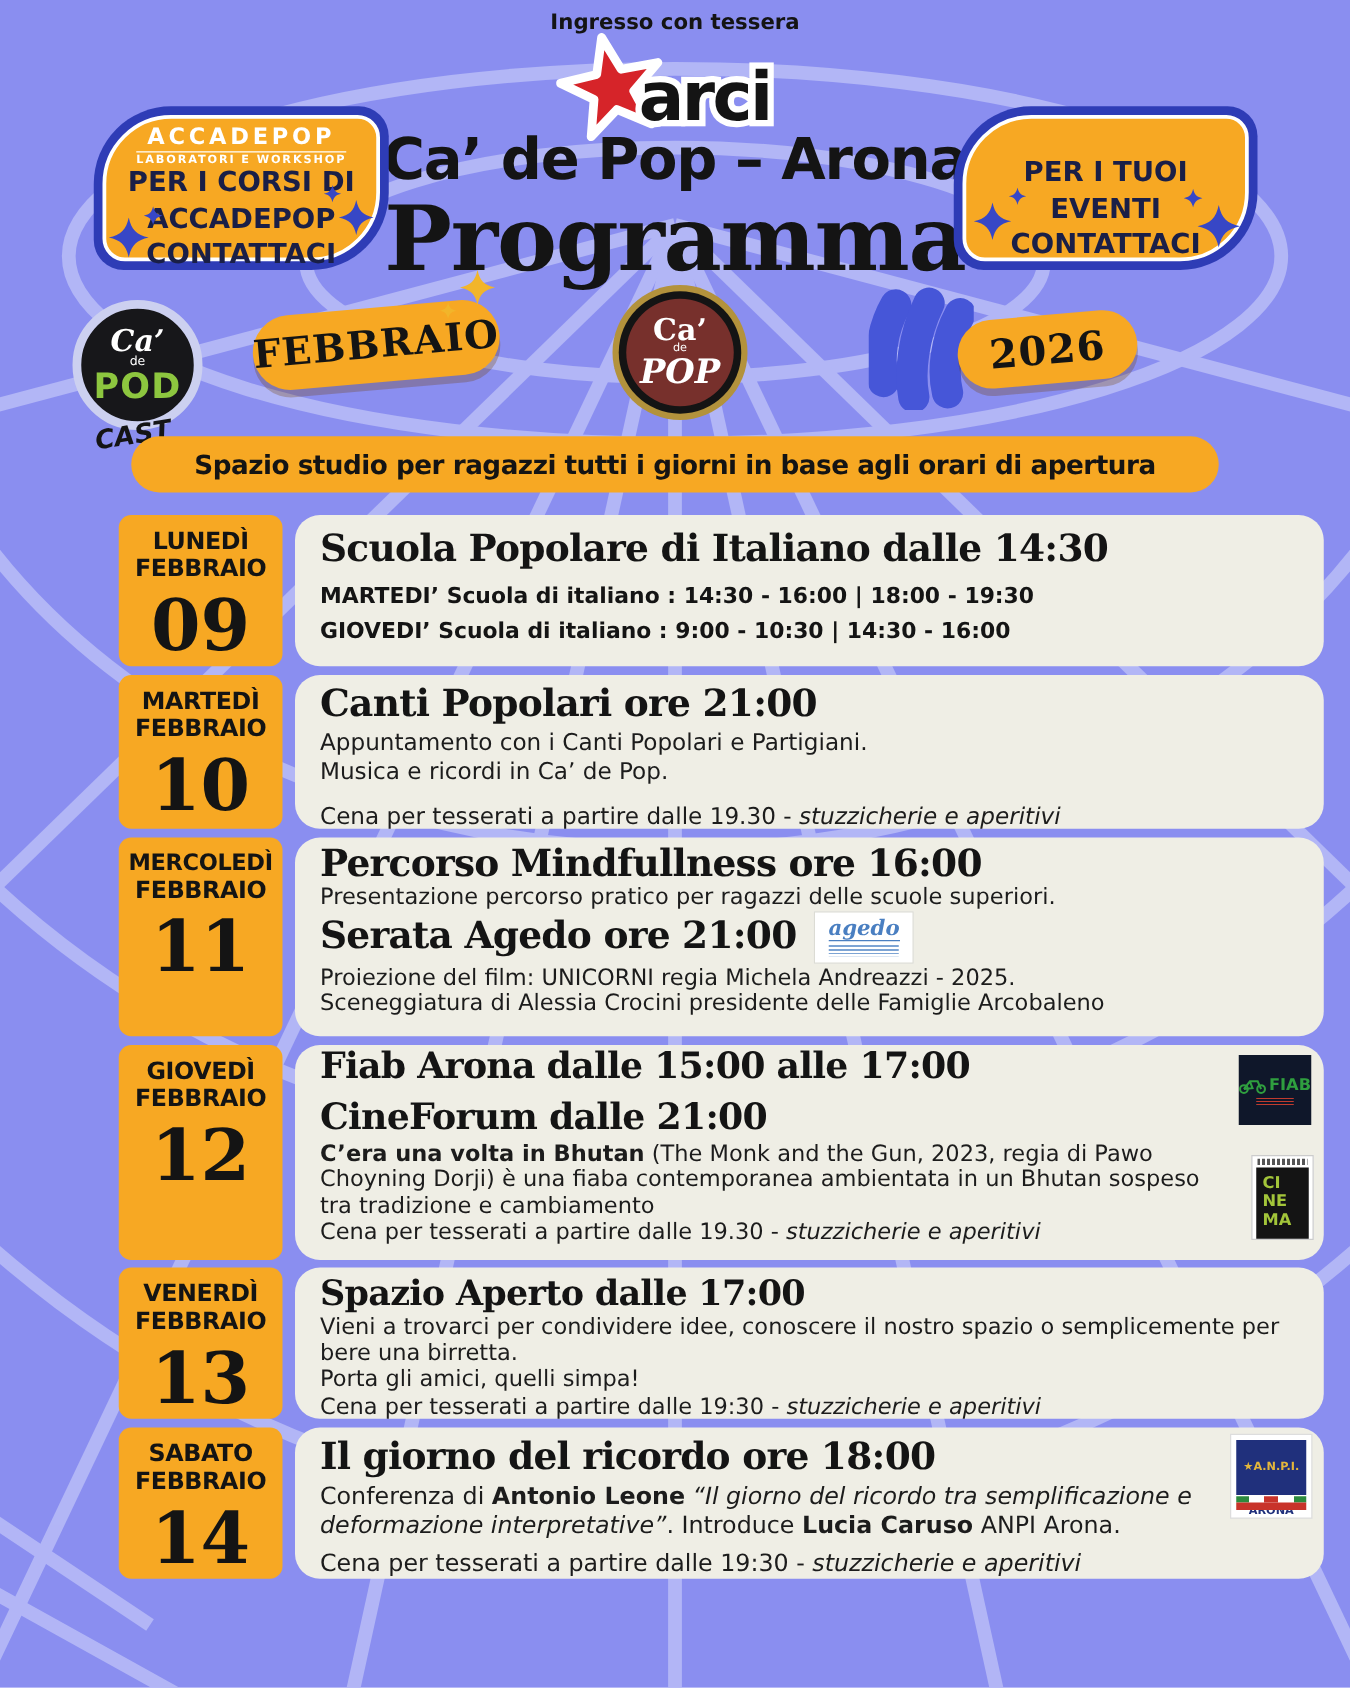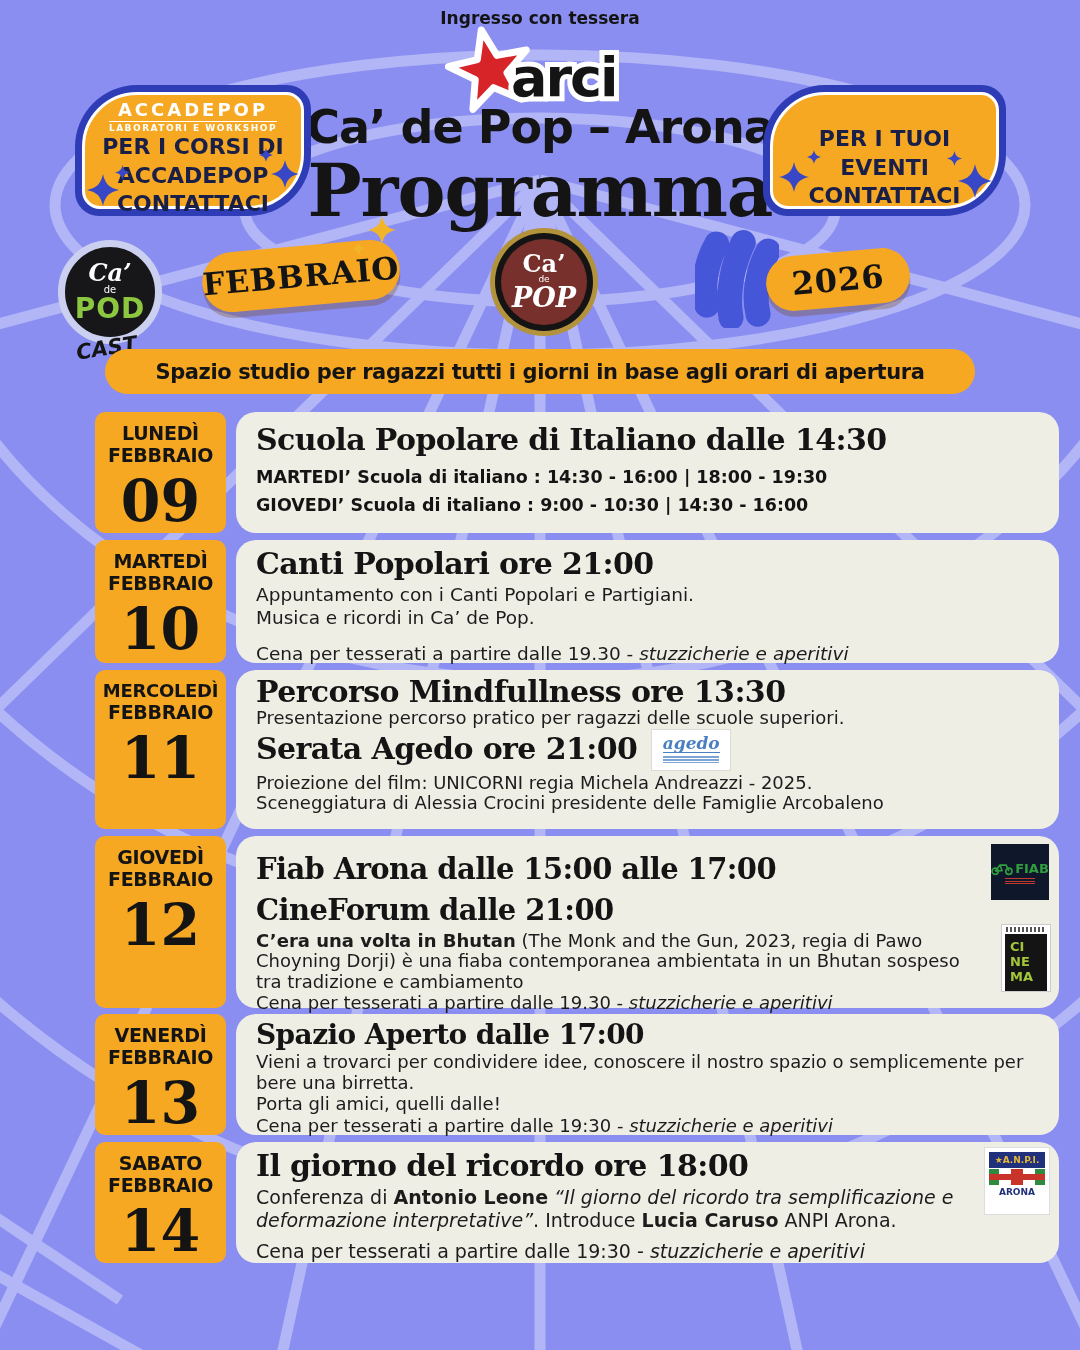--- a/index.html
+++ b/index.html
@@ -69,21 +69,21 @@
   .agedo-lines { width:56px; height:9px; margin-top:3px; background:repeating-linear-gradient(#7da4d4 0 1.5px, transparent 1.5px 3px); }
   .fiab-box { position:absolute; right:10px; top:8px; width:58px; height:56px; background:#0f172a; display:flex; flex-direction:column; align-items:center; justify-content:center; }
   .fiab-row { display:flex; align-items:center; gap:2px; }
   .fiab-word { font-size:13px; font-weight:800; color:#2f9e3f; }
   .fiab-sub { width:30px; height:6px; margin-top:2px; background:repeating-linear-gradient(#c03b2e 0 1.2px, transparent 1.2px 2.6px); }
   .cinema-box { position:absolute; right:8px; top:88px; width:50px; height:68px; background:#fff; border:1px solid #ccc; display:flex; flex-direction:column; align-items:center; padding-top:2px; }
   .cinema-top { width:40px; height:5px; background:repeating-linear-gradient(90deg,#555 0 2px, transparent 2px 4px); }
   .cinema-body { margin-top:2px; width:42px; flex:1; background:#141414; display:flex; flex-direction:column; align-items:flex-start; justify-content:center; padding-left:5px; }
   .cine-l { font-size:13px; font-weight:800; color:#a3c53a; line-height:1.15; }
   .anpi-box { position:absolute; right:10px; top:6px; width:64px; height:66px; background:#fff; display:flex; flex-direction:column; align-items:center; padding-top:4px; box-shadow:0 0 0 1px #ddd; }
-  .anpi-top { width:56px; background:#20307c; color:#e4b63b; font-size:9px; font-weight:800; text-align:center; padding:3px 0; }
+  .anpi-top { width:56px; background:#20307c; color:#e4b63b; font-size:9px; font-weight:800; text-align:center; padding:17px 0; }
   .anpi-flag { width:56px; height:16px; margin-top:1px; background:linear-gradient(90deg,#2d8a3e 0 18%, #fff 18% 40%, #c8332a 40% 60%, #fff 60% 82%, #2d8a3e 82% 100%); position:relative; }
   .anpi-flag::after { content:""; position:absolute; left:0; top:5px; width:100%; height:6px; background:#c8332a; }
   .anpi-sub { font-size:9px; font-weight:800; color:#20307c; margin-top:2px; }
 
   
   .footer-pill { left:90px; top:1283px; width:900px; height:50px; background:#f7a823; border-radius:26px; display:flex; align-items:center; justify-content:center; font-family:"DejaVu Serif", serif; font-weight:700; font-size:27px; letter-spacing:-0.5px; white-space:nowrap; }
 </style>
 </head>
 <body>
 
@@ -260,21 +260,21 @@
     </div>
   </div>
 
   <div class="event-row" style="top:670px; height:159px;">
     <div class="date-chip">
       <div class="chip-day" style="font-size:18px;">MERCOLEDÌ</div>
       <div class="chip-month">FEBBRAIO</div>
       <div class="chip-num">11</div>
     </div>
     <div class="event-card" style="padding-top:6px;">
-      <div class="card-title">Percorso Mindfullness ore 13:30</div>
+      <div class="card-title">Percorso Mindfullness ore 16:00</div>
       <div class="body-line" style="font-size:18px; line-height:1.12;">Presentazione percorso pratico per ragazzi delle scuole superiori.</div>
       <div class="title-row">
         <span class="card-title">Serata Agedo ore 21:00</span>
         <span class="agedo-box">
           <span class="agedo-word">agedo</span>
           <span class="agedo-lines"></span>
         </span>
       </div>
       <div style="margin-top:2px;">
         <div class="body-line" style="font-size:18px; line-height:1.12;">Proiezione del film: UNICORNI regia Michela Andreazzi - 2025.</div>
@@ -282,21 +282,21 @@
       </div>
     </div>
   </div>
 
   <div class="event-row" style="top:836px; height:172px;">
     <div class="date-chip">
       <div class="chip-day">GIOVEDÌ</div>
       <div class="chip-month">FEBBRAIO</div>
       <div class="chip-num">12</div>
     </div>
-    <div class="event-card" style="padding-top:18px;">
+    <div class="event-card" style="padding-top:1px;">
       <div class="card-title" style="font-size:29px;">Fiab Arona dalle 15:00 alle 17:00</div>
       <span class="fiab-box">
         <span class="fiab-row">
           <svg width="22" height="15" viewBox="0 0 32 20">
               <g stroke="#2f9e3f" stroke-width="2.4" fill="none">
                 <circle cx="6" cy="14" r="4.5"></circle>
                 <circle cx="26" cy="14" r="4.5"></circle>
                 <path d="M6 14 L13 5 L22 5 L26 14 M13 5 L16 13 L6 14"></path>
               </g>
             </svg>
@@ -321,21 +321,21 @@
   <div class="event-row" style="top:1014px; height:121px;">
     <div class="date-chip">
       <div class="chip-day">VENERDÌ</div>
       <div class="chip-month">FEBBRAIO</div>
       <div class="chip-num">13</div>
     </div>
     <div class="event-card" style="padding-top:6px;">
       <div class="card-title" style="font-size:28px;">Spazio Aperto dalle 17:00</div>
       <div style="margin-top:2px;">
         <div class="body-line" style="font-size:18px; line-height:1.15;">Vieni a trovarci per condividere idee, conoscere il nostro spazio o semplicemente per bere una birretta.</div>
-        <div class="body-line" style="font-size:18px; line-height:1.15;">Porta gli amici, quelli dalle!</div>
+        <div class="body-line" style="font-size:18px; line-height:1.15;">Porta gli amici, quelli simpa!</div>
       </div>
       <div class="body-line" style="font-size:18px; line-height:1.15; margin-top:2px;"><span>Cena per tesserati a partire dalle 19:30 - </span><span style="font-style: italic;">stuzzicherie e aperitivi</span></div>
     </div>
   </div>
 
   <div class="event-row" style="top:1142px; height:121px;">
     <div class="date-chip">
       <div class="chip-day">SABATO</div>
       <div class="chip-month">FEBBRAIO</div>
       <div class="chip-num">14</div>

